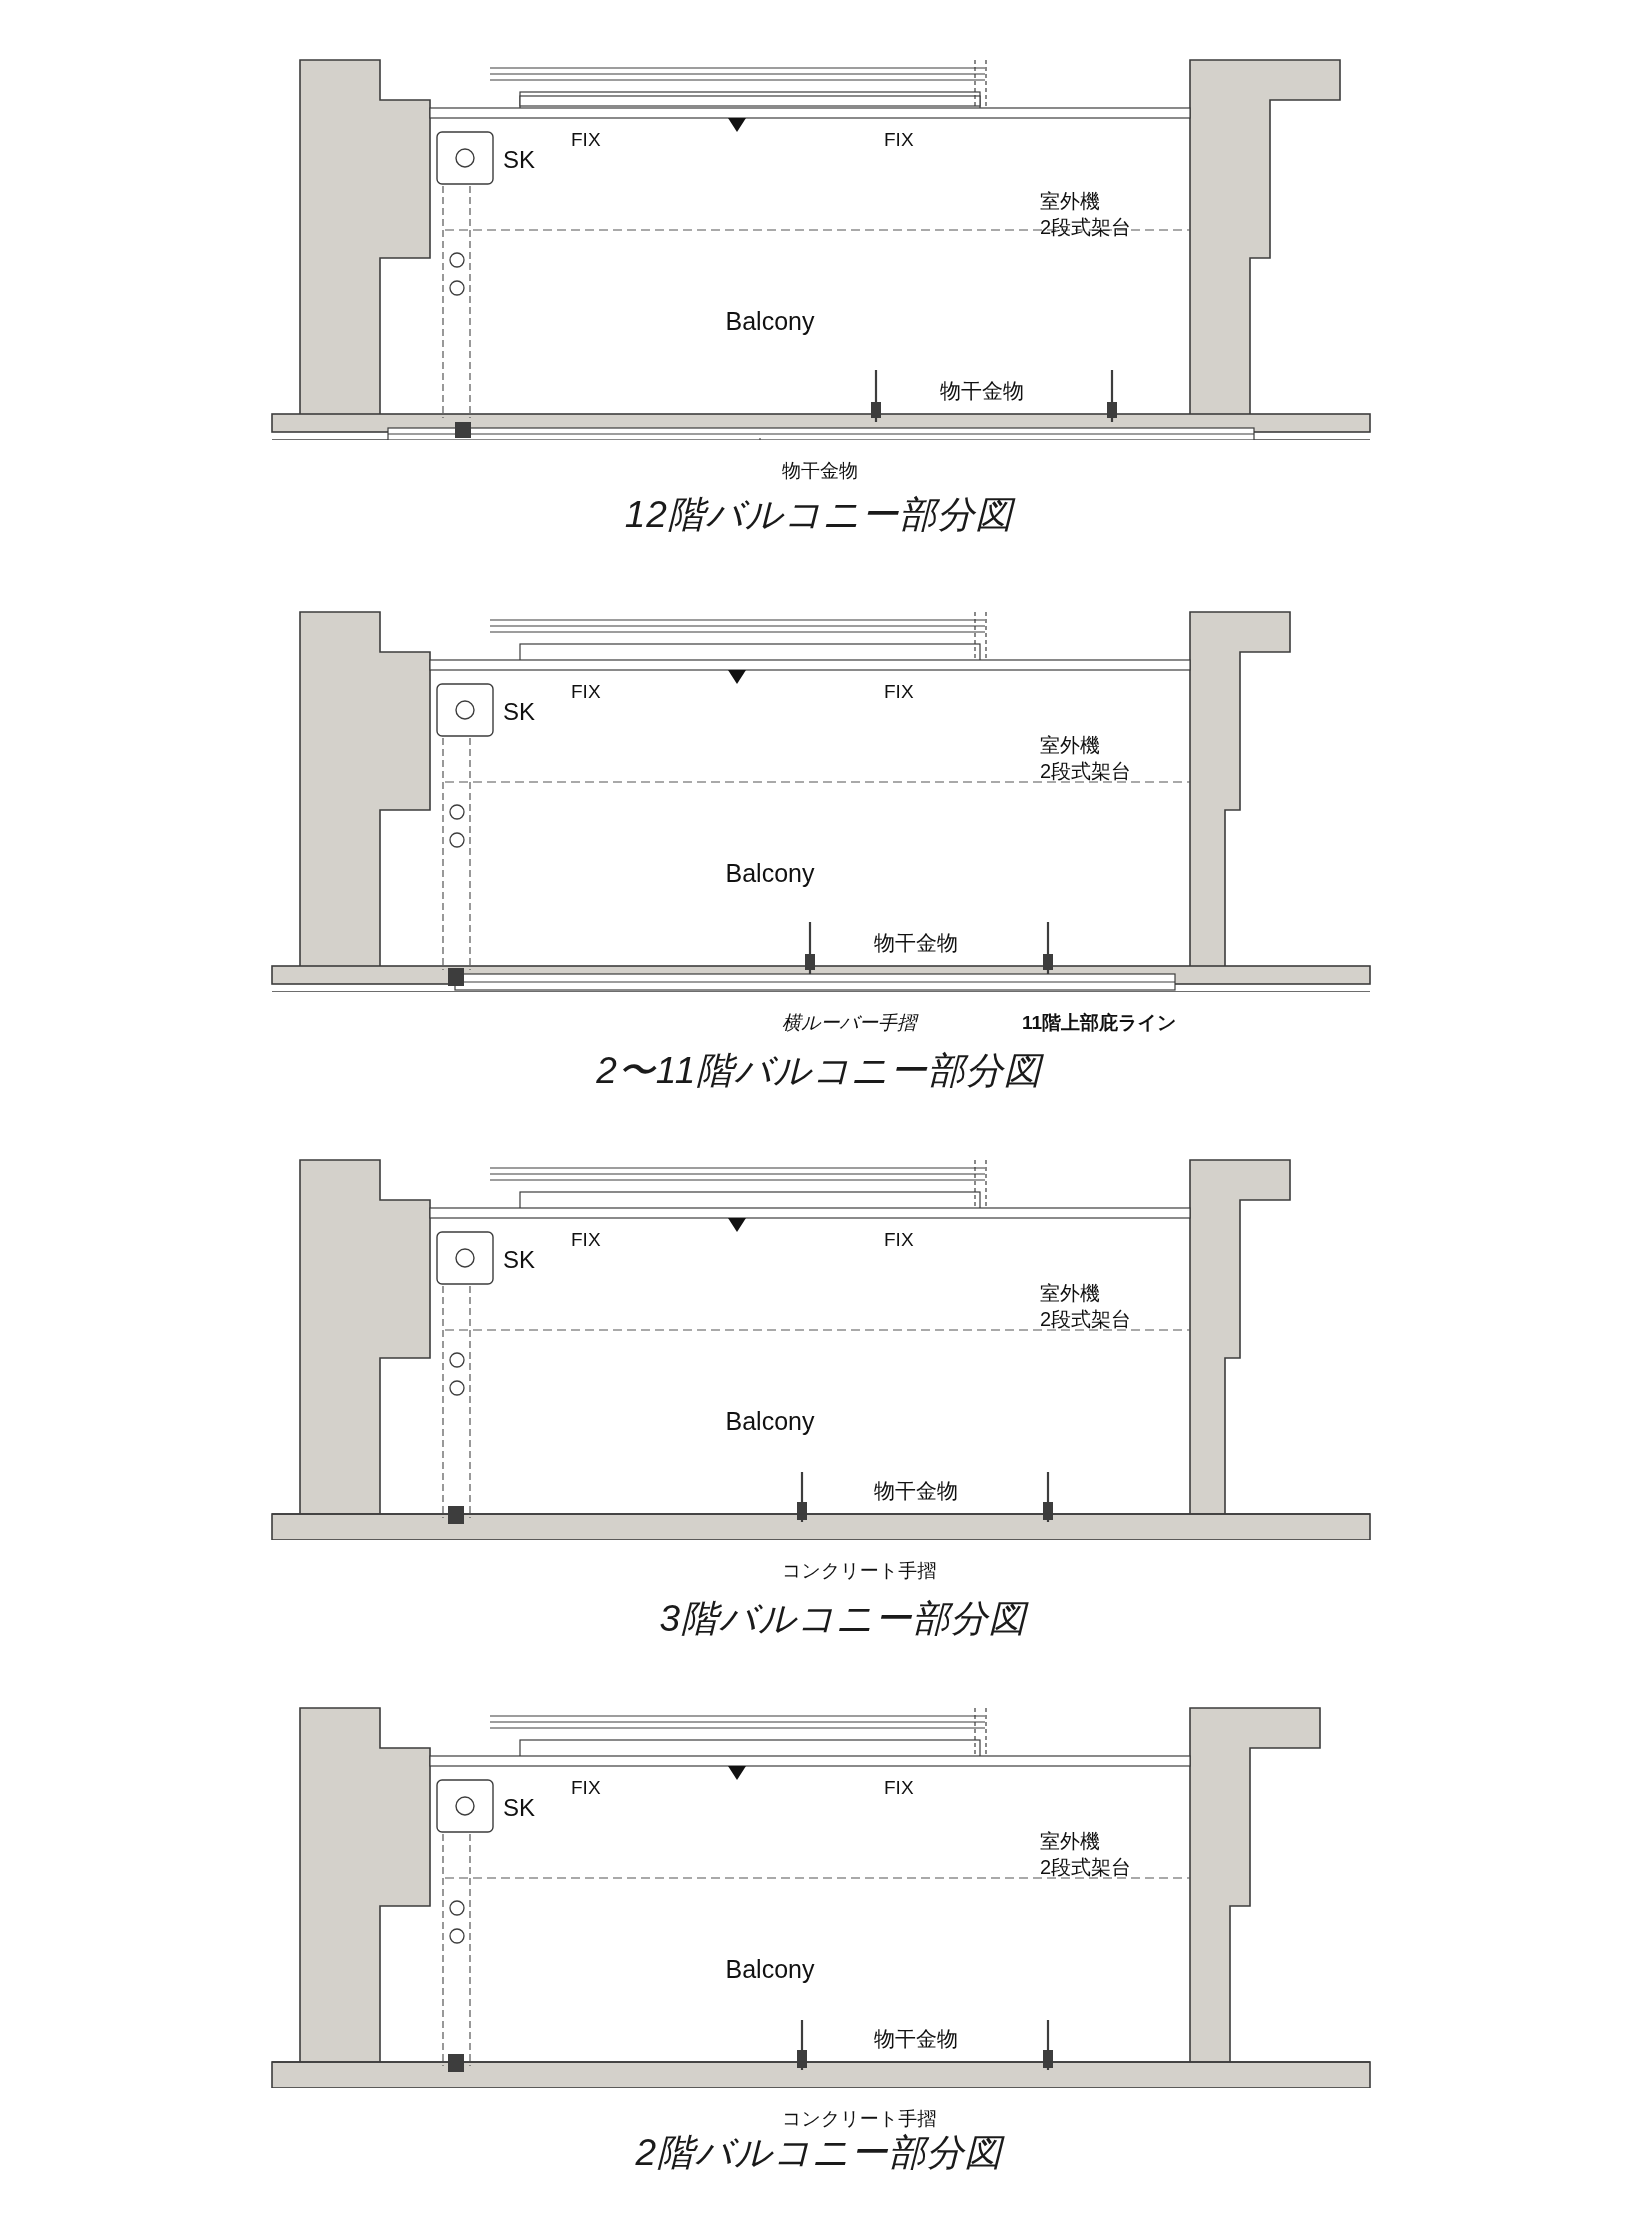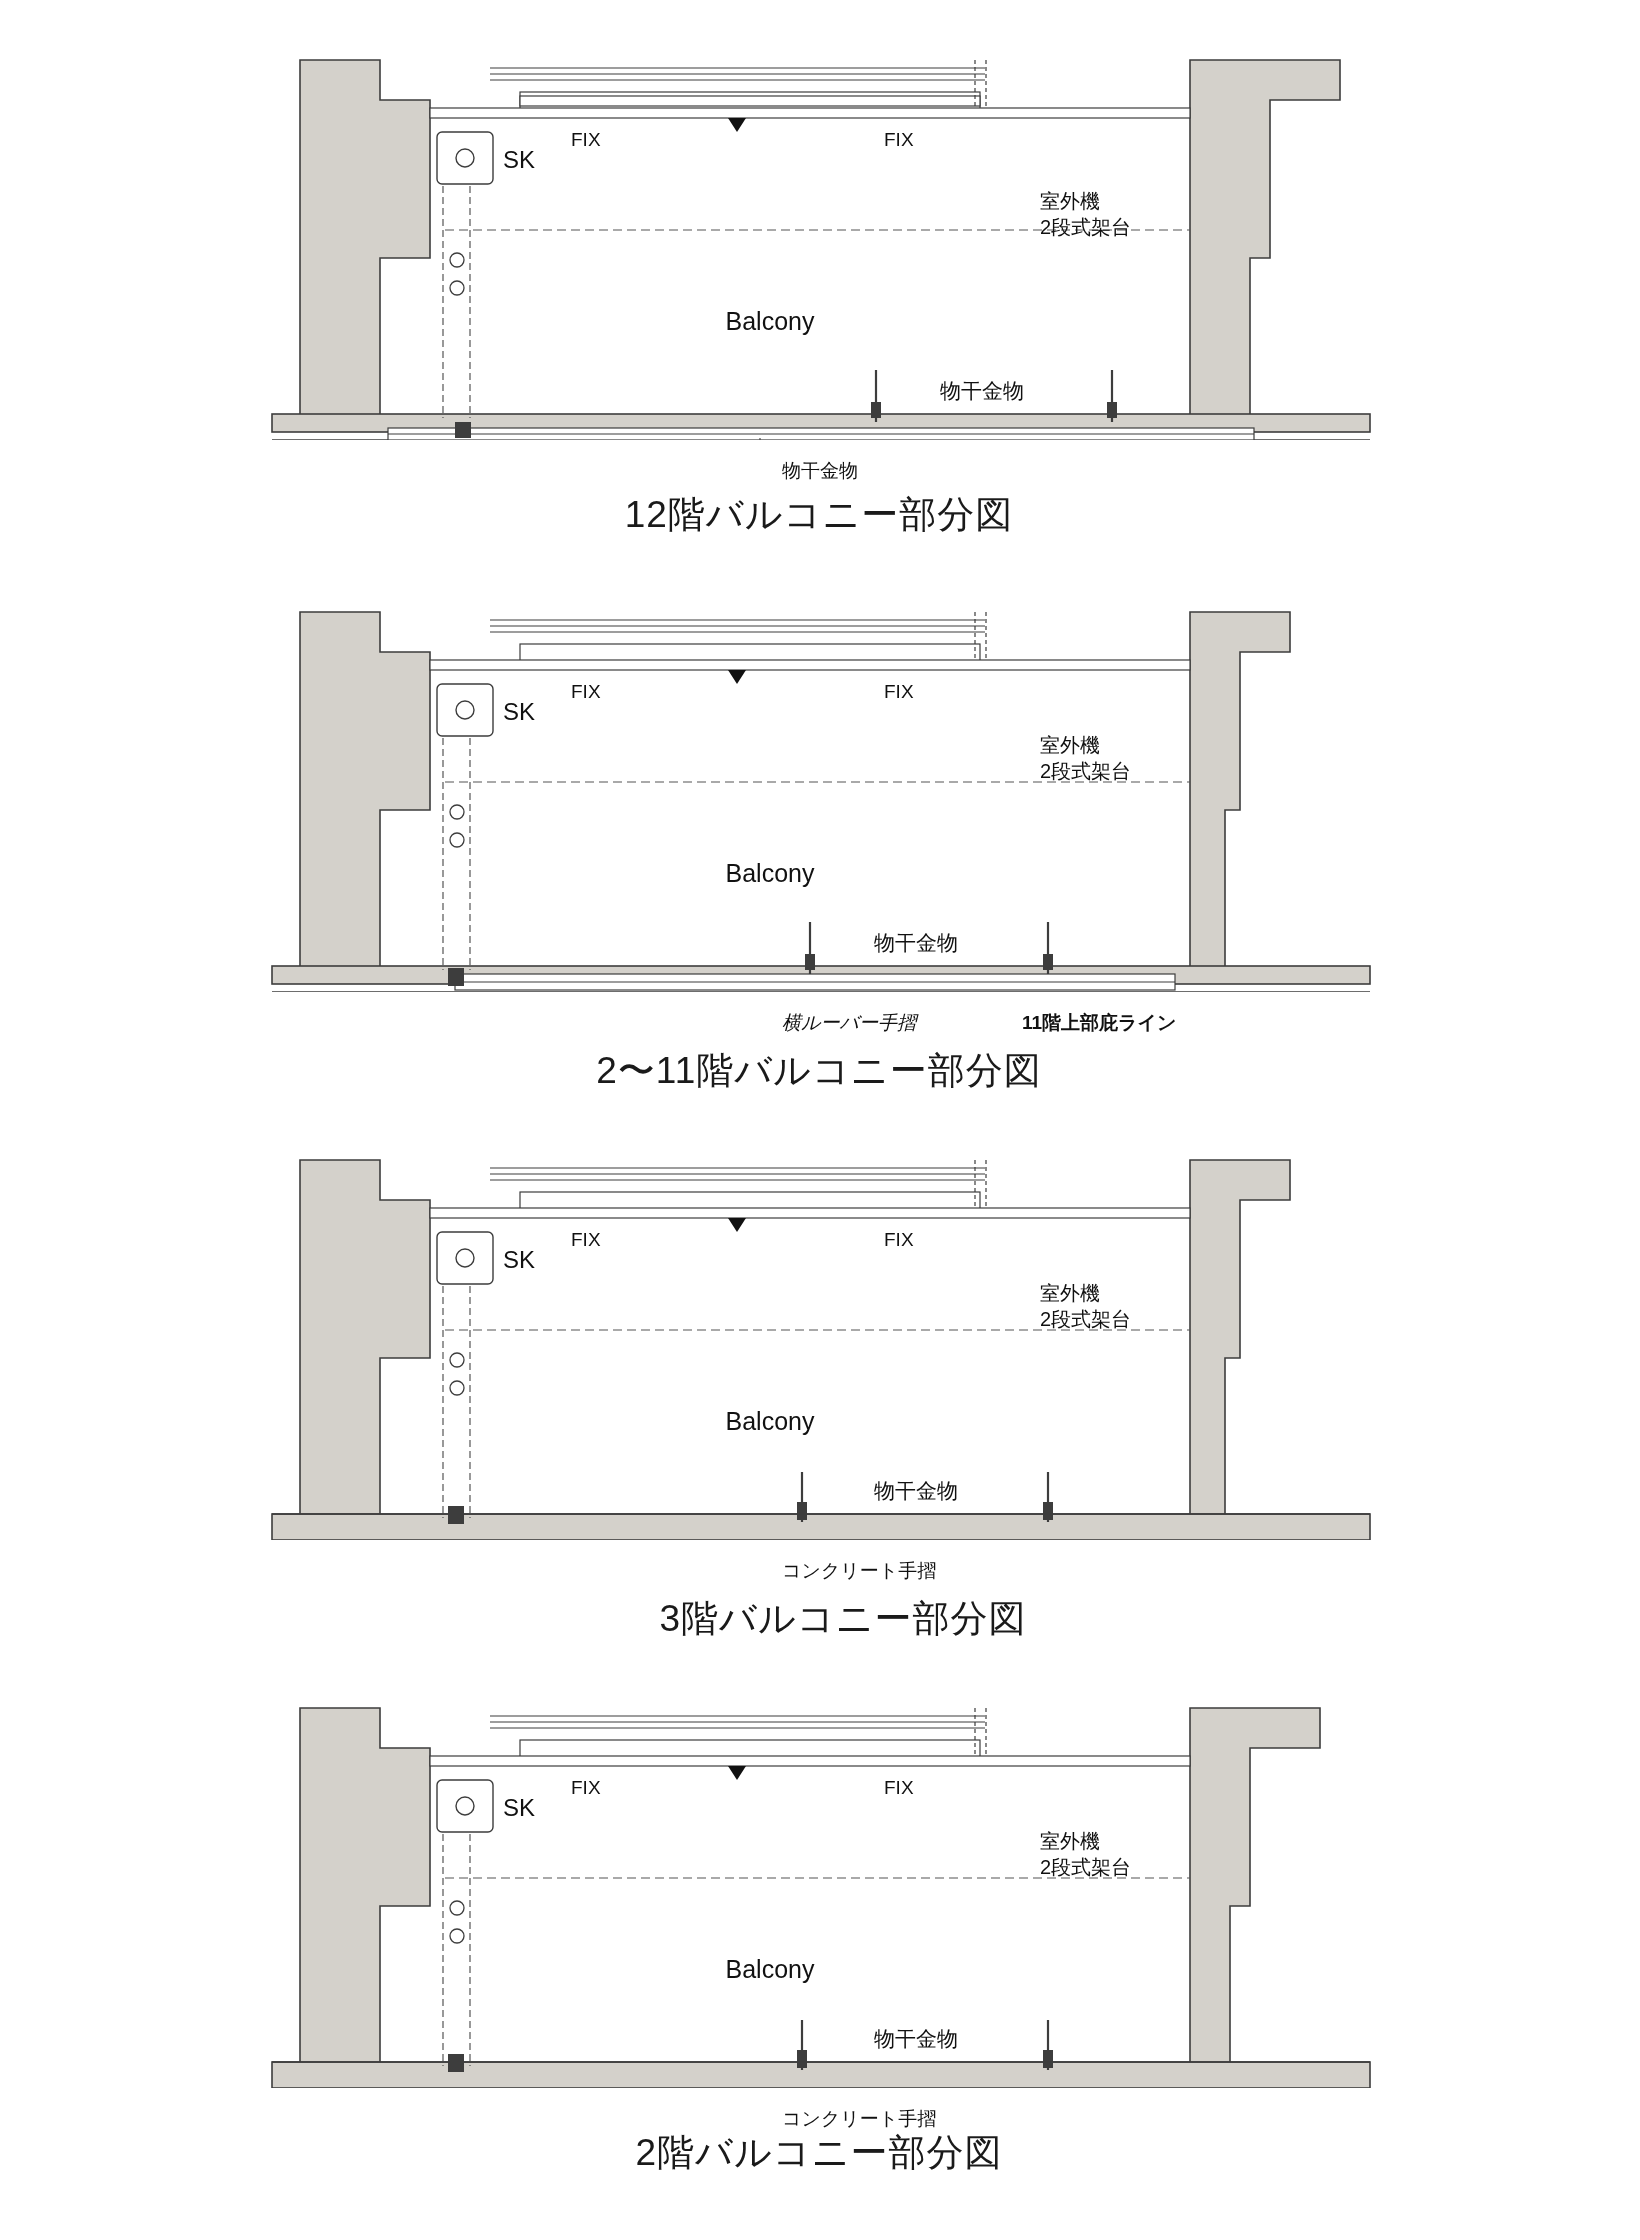--- a/index.html
+++ b/index.html
@@ -29,20 +29,21 @@
     position: relative;
     width: 1640px;
     height: 440px;
   }
   .caption {
     text-align: center;
     font-size: 37px;
     letter-spacing: 1px;
     color: #1a1a1a;
     font-family: "Liberation Sans", sans-serif;
+    font-style: italic;
   }
   svg { display: block; }
   .lbl {
     font-family: "Liberation Sans", sans-serif;
     fill: #111111;
   }
 </style>
 </head>
 <body>
 

